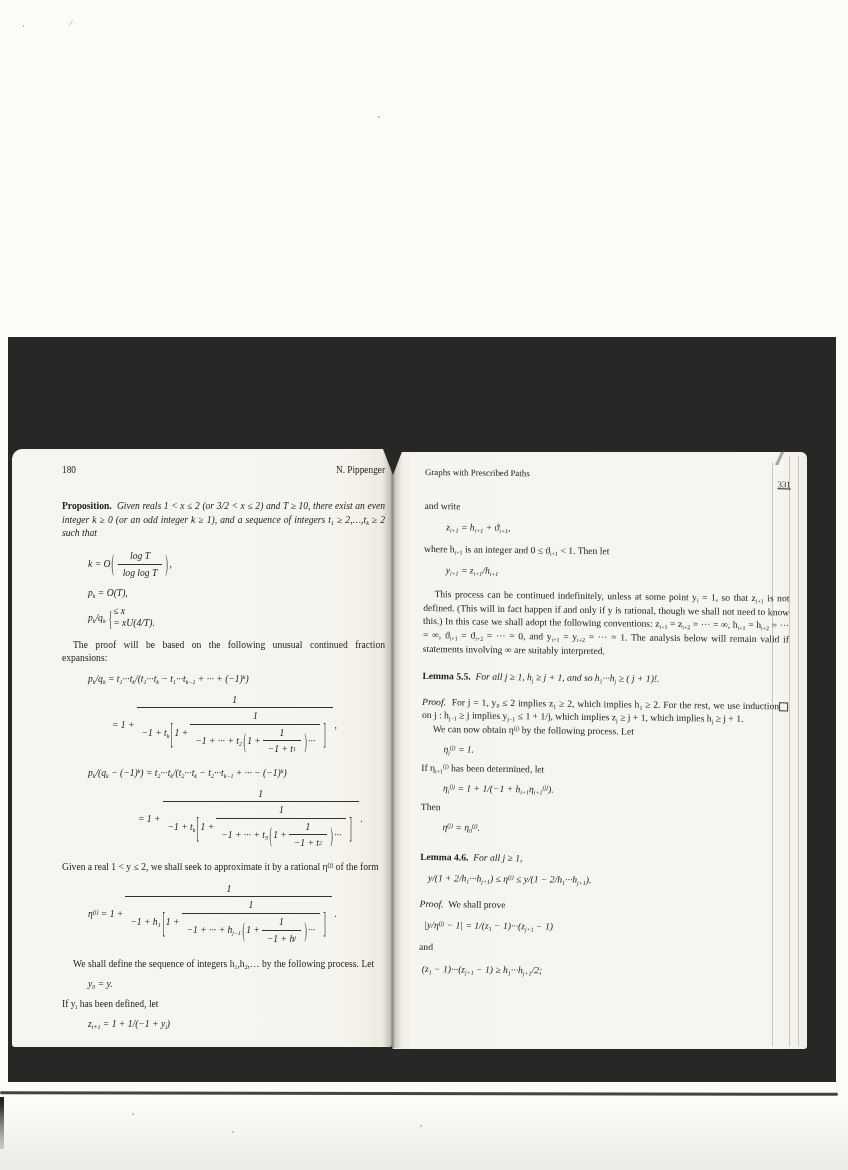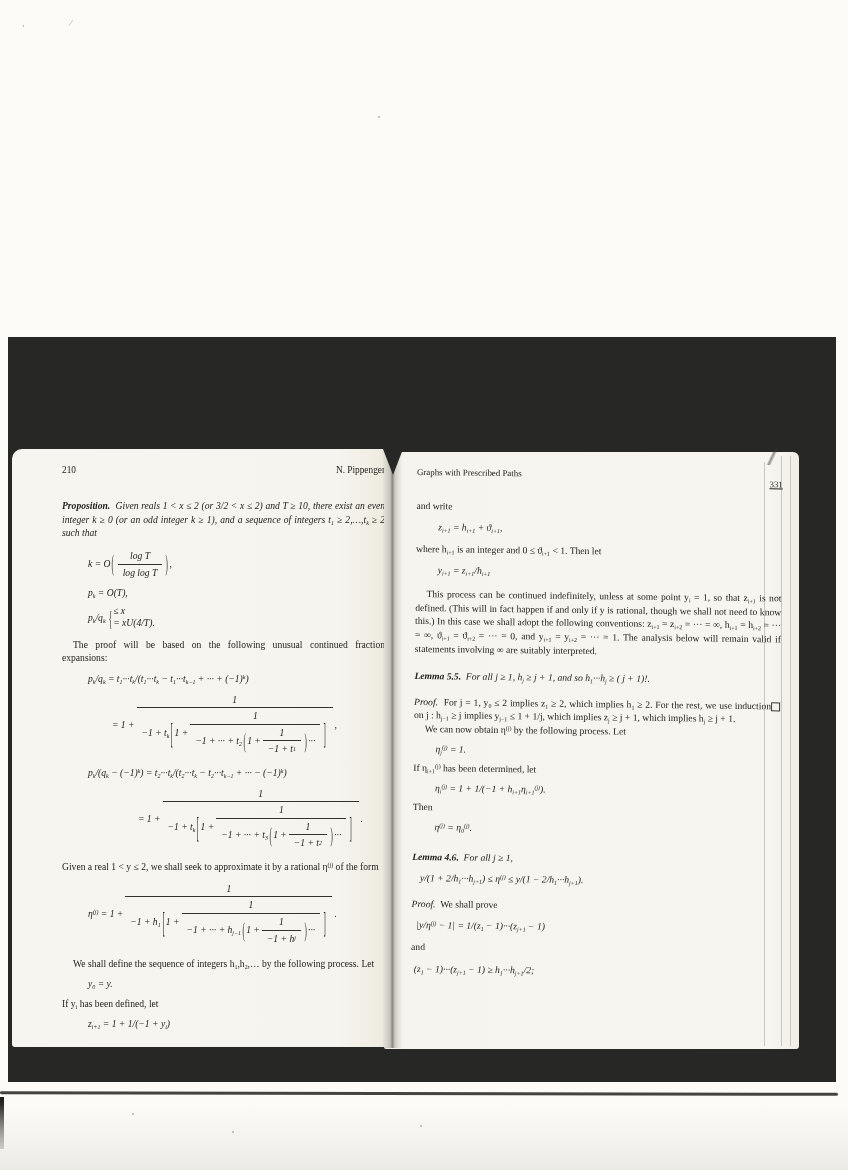--- a/index.html
+++ b/index.html
@@ -10,35 +10,35 @@
 
   .backdrop{position:absolute;left:8px;top:337px;width:828px;height:745px;background:#272726;}
   .gutter-v{position:absolute;left:383px;top:449px;width:0;height:0;
             border-top:26px solid #272726;border-left:10px solid transparent;border-right:10px solid transparent;z-index:6;}
   .gutter{position:absolute;left:382px;top:449px;width:20px;height:599px;z-index:5;
           background:linear-gradient(to right,rgba(0,0,0,0) 0%,rgba(55,50,44,.22) 40%,rgba(44,40,36,.5) 52%,rgba(55,50,44,.18) 66%,rgba(0,0,0,0) 100%);}
 
   .page{position:absolute;background:#f6f4ee;z-index:2;}
   .page-left{left:12px;top:449px;width:380px;height:598px;border-radius:10px 4px 2px 3px;
              background:linear-gradient(to right,#f7f5f0 0%,#f6f4ee 86%,#eceade 100%);}
-  .page-right{left:384px;top:452px;width:415px;height:597px;border-radius:3px 6px 3px 2px;
+  .page-right{left:392px;top:452px;width:415px;height:597px;border-radius:3px 6px 3px 2px;
              background:linear-gradient(to right,#ece9e0 0%,#f6f4ee 5%,#f7f5f0 93%,#f0eee6 100%);}
   .edge-line{position:absolute;top:4px;bottom:3px;width:1px;background:#c9c6bd;}
   .corner-fold{position:absolute;top:-3px;right:12px;width:30px;height:16px;
                background:linear-gradient(115deg,transparent 44%,rgba(60,56,48,.55) 50%,transparent 58%);}
 
   .content{position:absolute;font-size:9.6px;line-height:1.42;}
   .content-left{left:50px;top:15px;width:323px;}
   .content-right{left:33px;top:14px;width:366px;transform:rotate(0.7deg);transform-origin:top left;}
 
   .headrow{display:flex;justify-content:space-between;font-size:9.3px;position:relative;}
   .headrow .pnum-low{position:relative;top:8px;text-decoration:underline;}
   p{margin:0;text-align:justify;}
   .ind{text-indent:11px;}
-  .b{font-weight:bold;font-style:italic;}
+  .b{font-weight:bold;}
   .i{font-style:italic;}
   sub{font-size:.62em;vertical-align:-0.35em;line-height:0;}
   sup{font-size:.62em;vertical-align:0.5em;line-height:0;}
 
   .eq{margin:7px 0 7px 26px;font-style:italic;white-space:nowrap;}
   .eqrow{display:flex;align-items:center;}
   .frac{display:inline-flex;flex-direction:column;vertical-align:middle;text-align:center;margin:0 2px;}
   .frac .num{display:flex;justify-content:center;align-items:center;padding:0 5px 1px;}
   .frac .den{display:flex;justify-content:center;align-items:center;border-top:1px solid #33312c;padding:1px 5px 0;}
   .sb{display:inline-block;transform:scale(.72,var(--sy,1));font-style:normal;font-weight:400;margin:0 1px;}
@@ -60,21 +60,21 @@
   <span class="speck" style="left:22px;top:18px;">‚</span>
   <span class="speck" style="left:70px;top:18px;">⁄</span>
   <span class="dot" style="left:378px;top:116px;"></span>
 
   <div class="backdrop"></div>
 
   <div class="page page-left">
     <div class="content content-left">
 
       <div class="headrow">
-        <span>210</span>
+        <span>180</span>
         <span>N. Pippenger</span>
       </div>
 
       <p style="margin-top:22px;"><span class="b">Proposition.</span>&nbsp;&nbsp;<span class="i">Given reals 1 &lt; x ≤ 2 (or 3/2 &lt; x ≤ 2) and T ≥ 10, there exist an even integer k ≥ 0 (or an odd integer k ≥ 1), and a sequence of integers t<sub>1</sub> ≥ 2,…,t<sub>k</sub> ≥ 2 such that</span></p>
 
       <div class="eq eqrow" style="margin-top:9px;">
         <span>k = O</span>
           <span class="sb" style="--sy:2.3">(</span>
           <span class="frac">
             <span class="num">log T</span>

